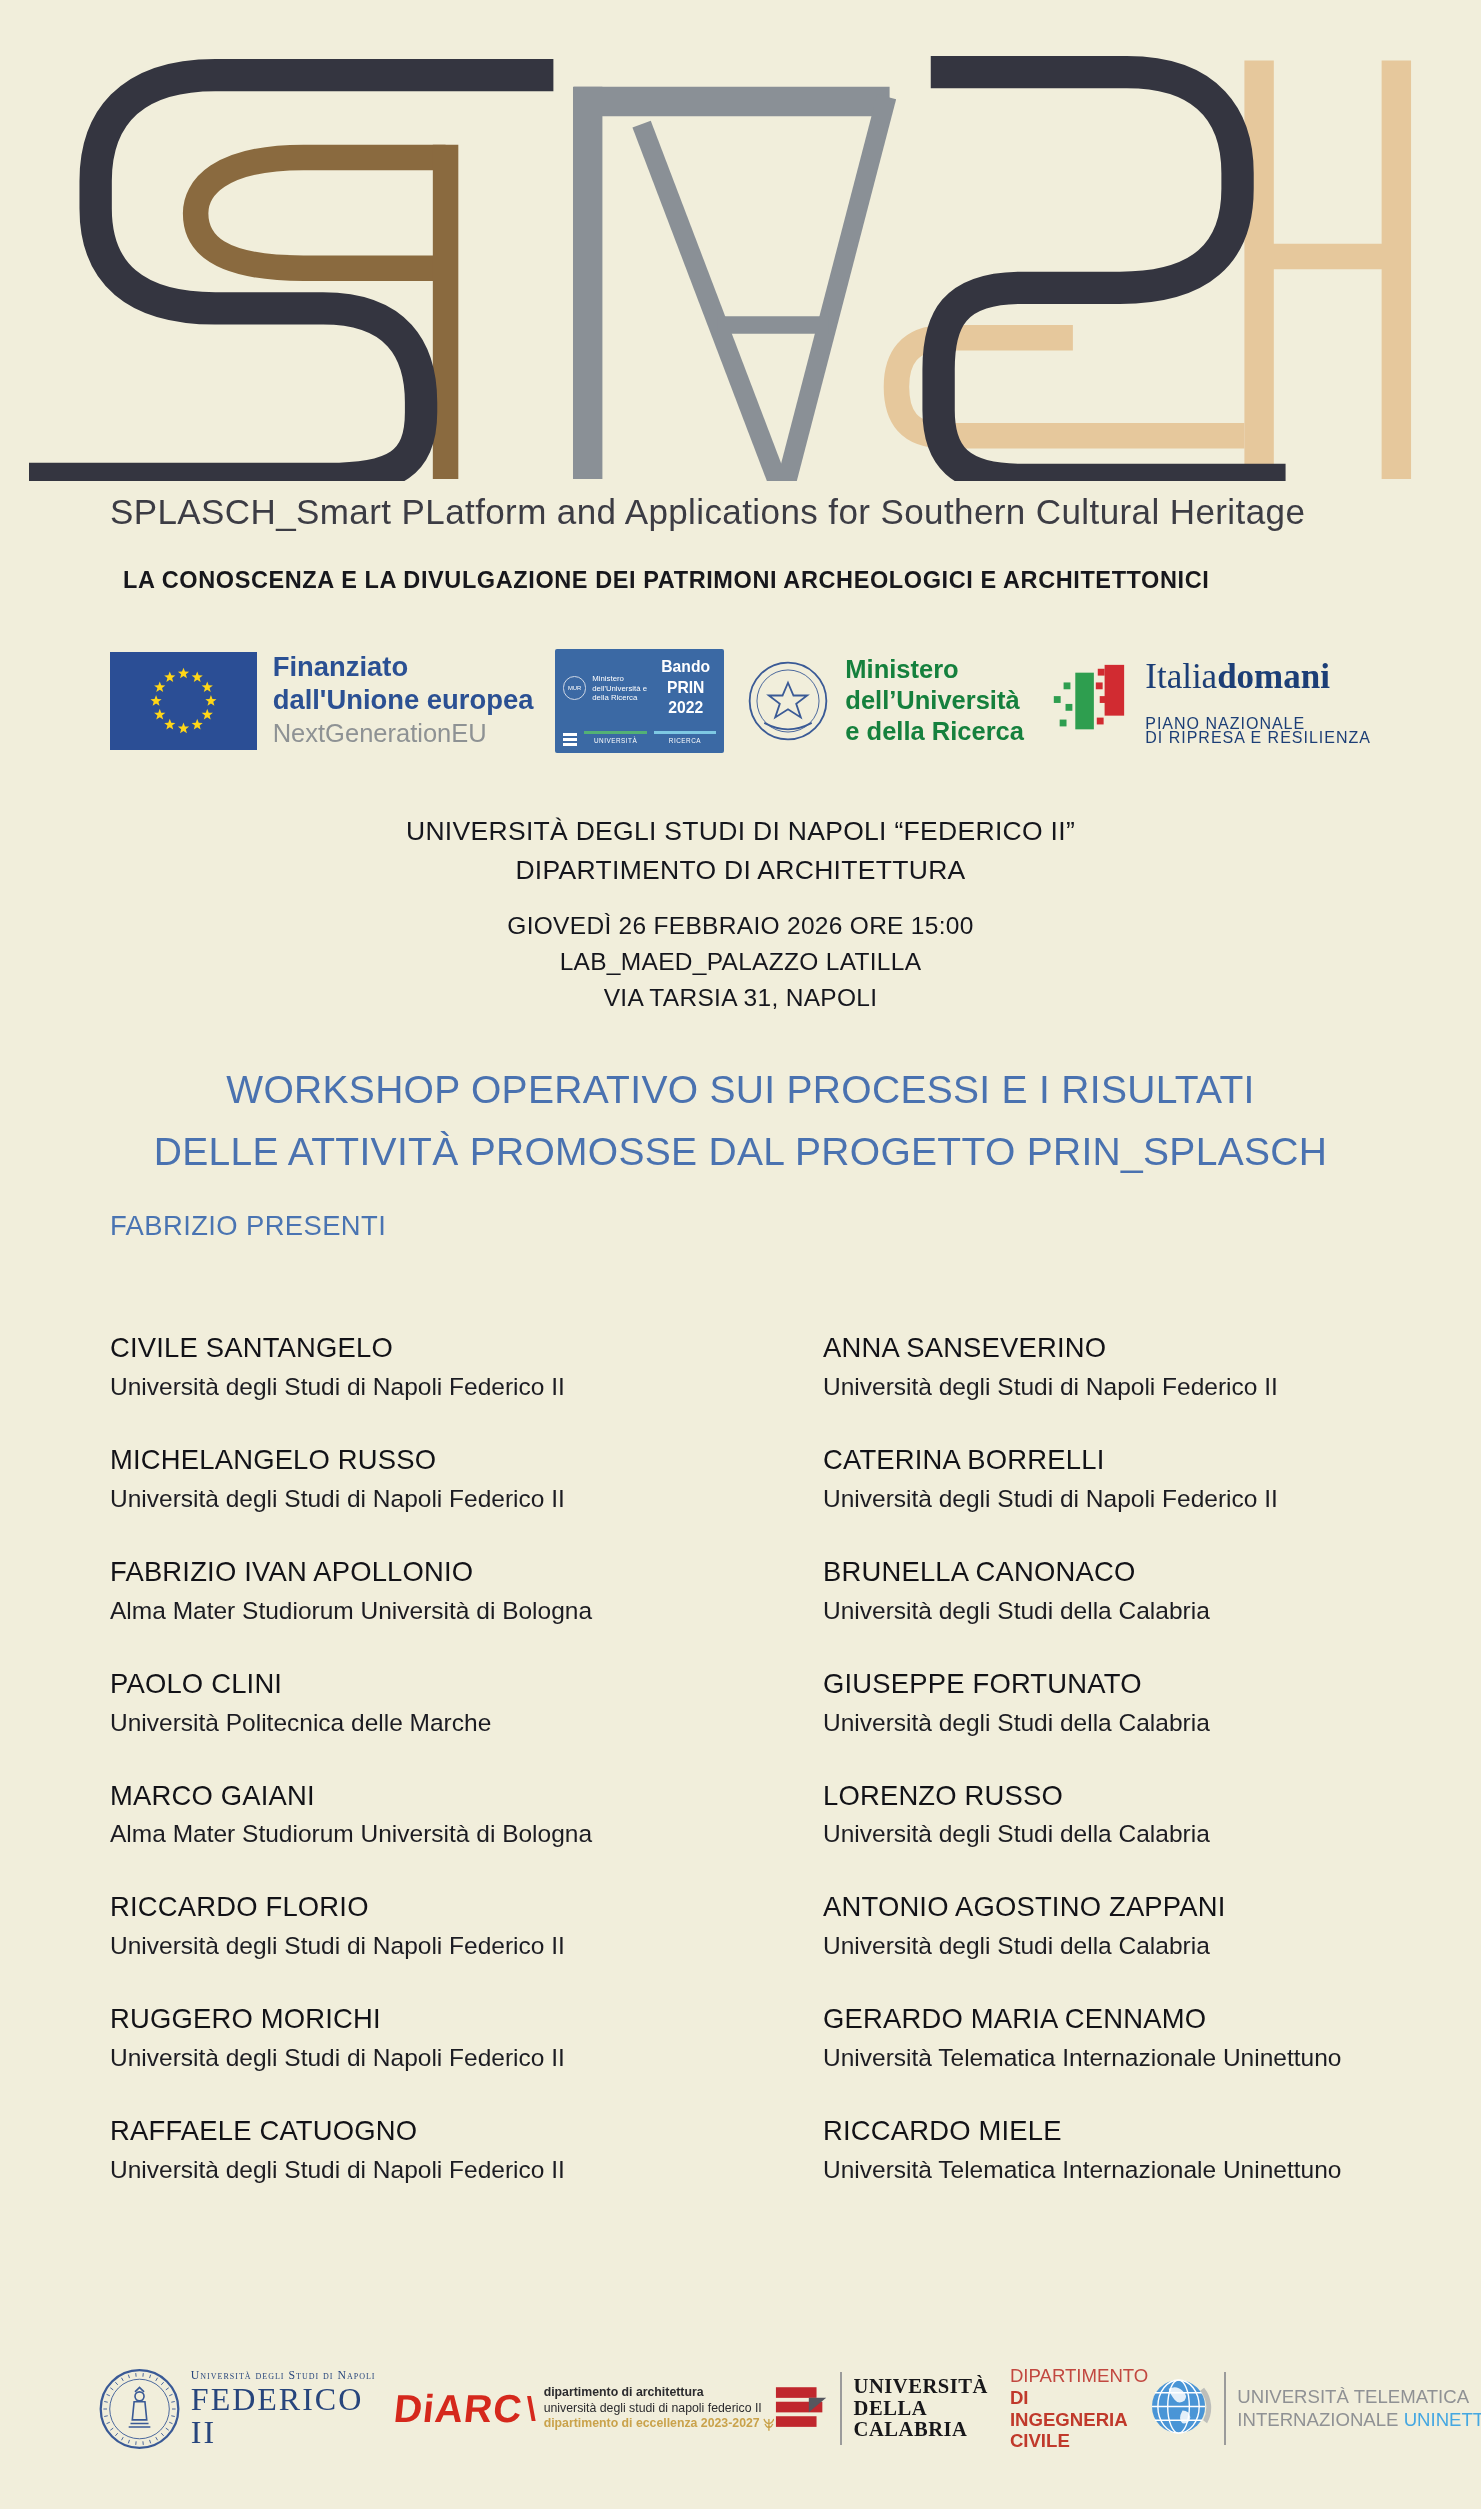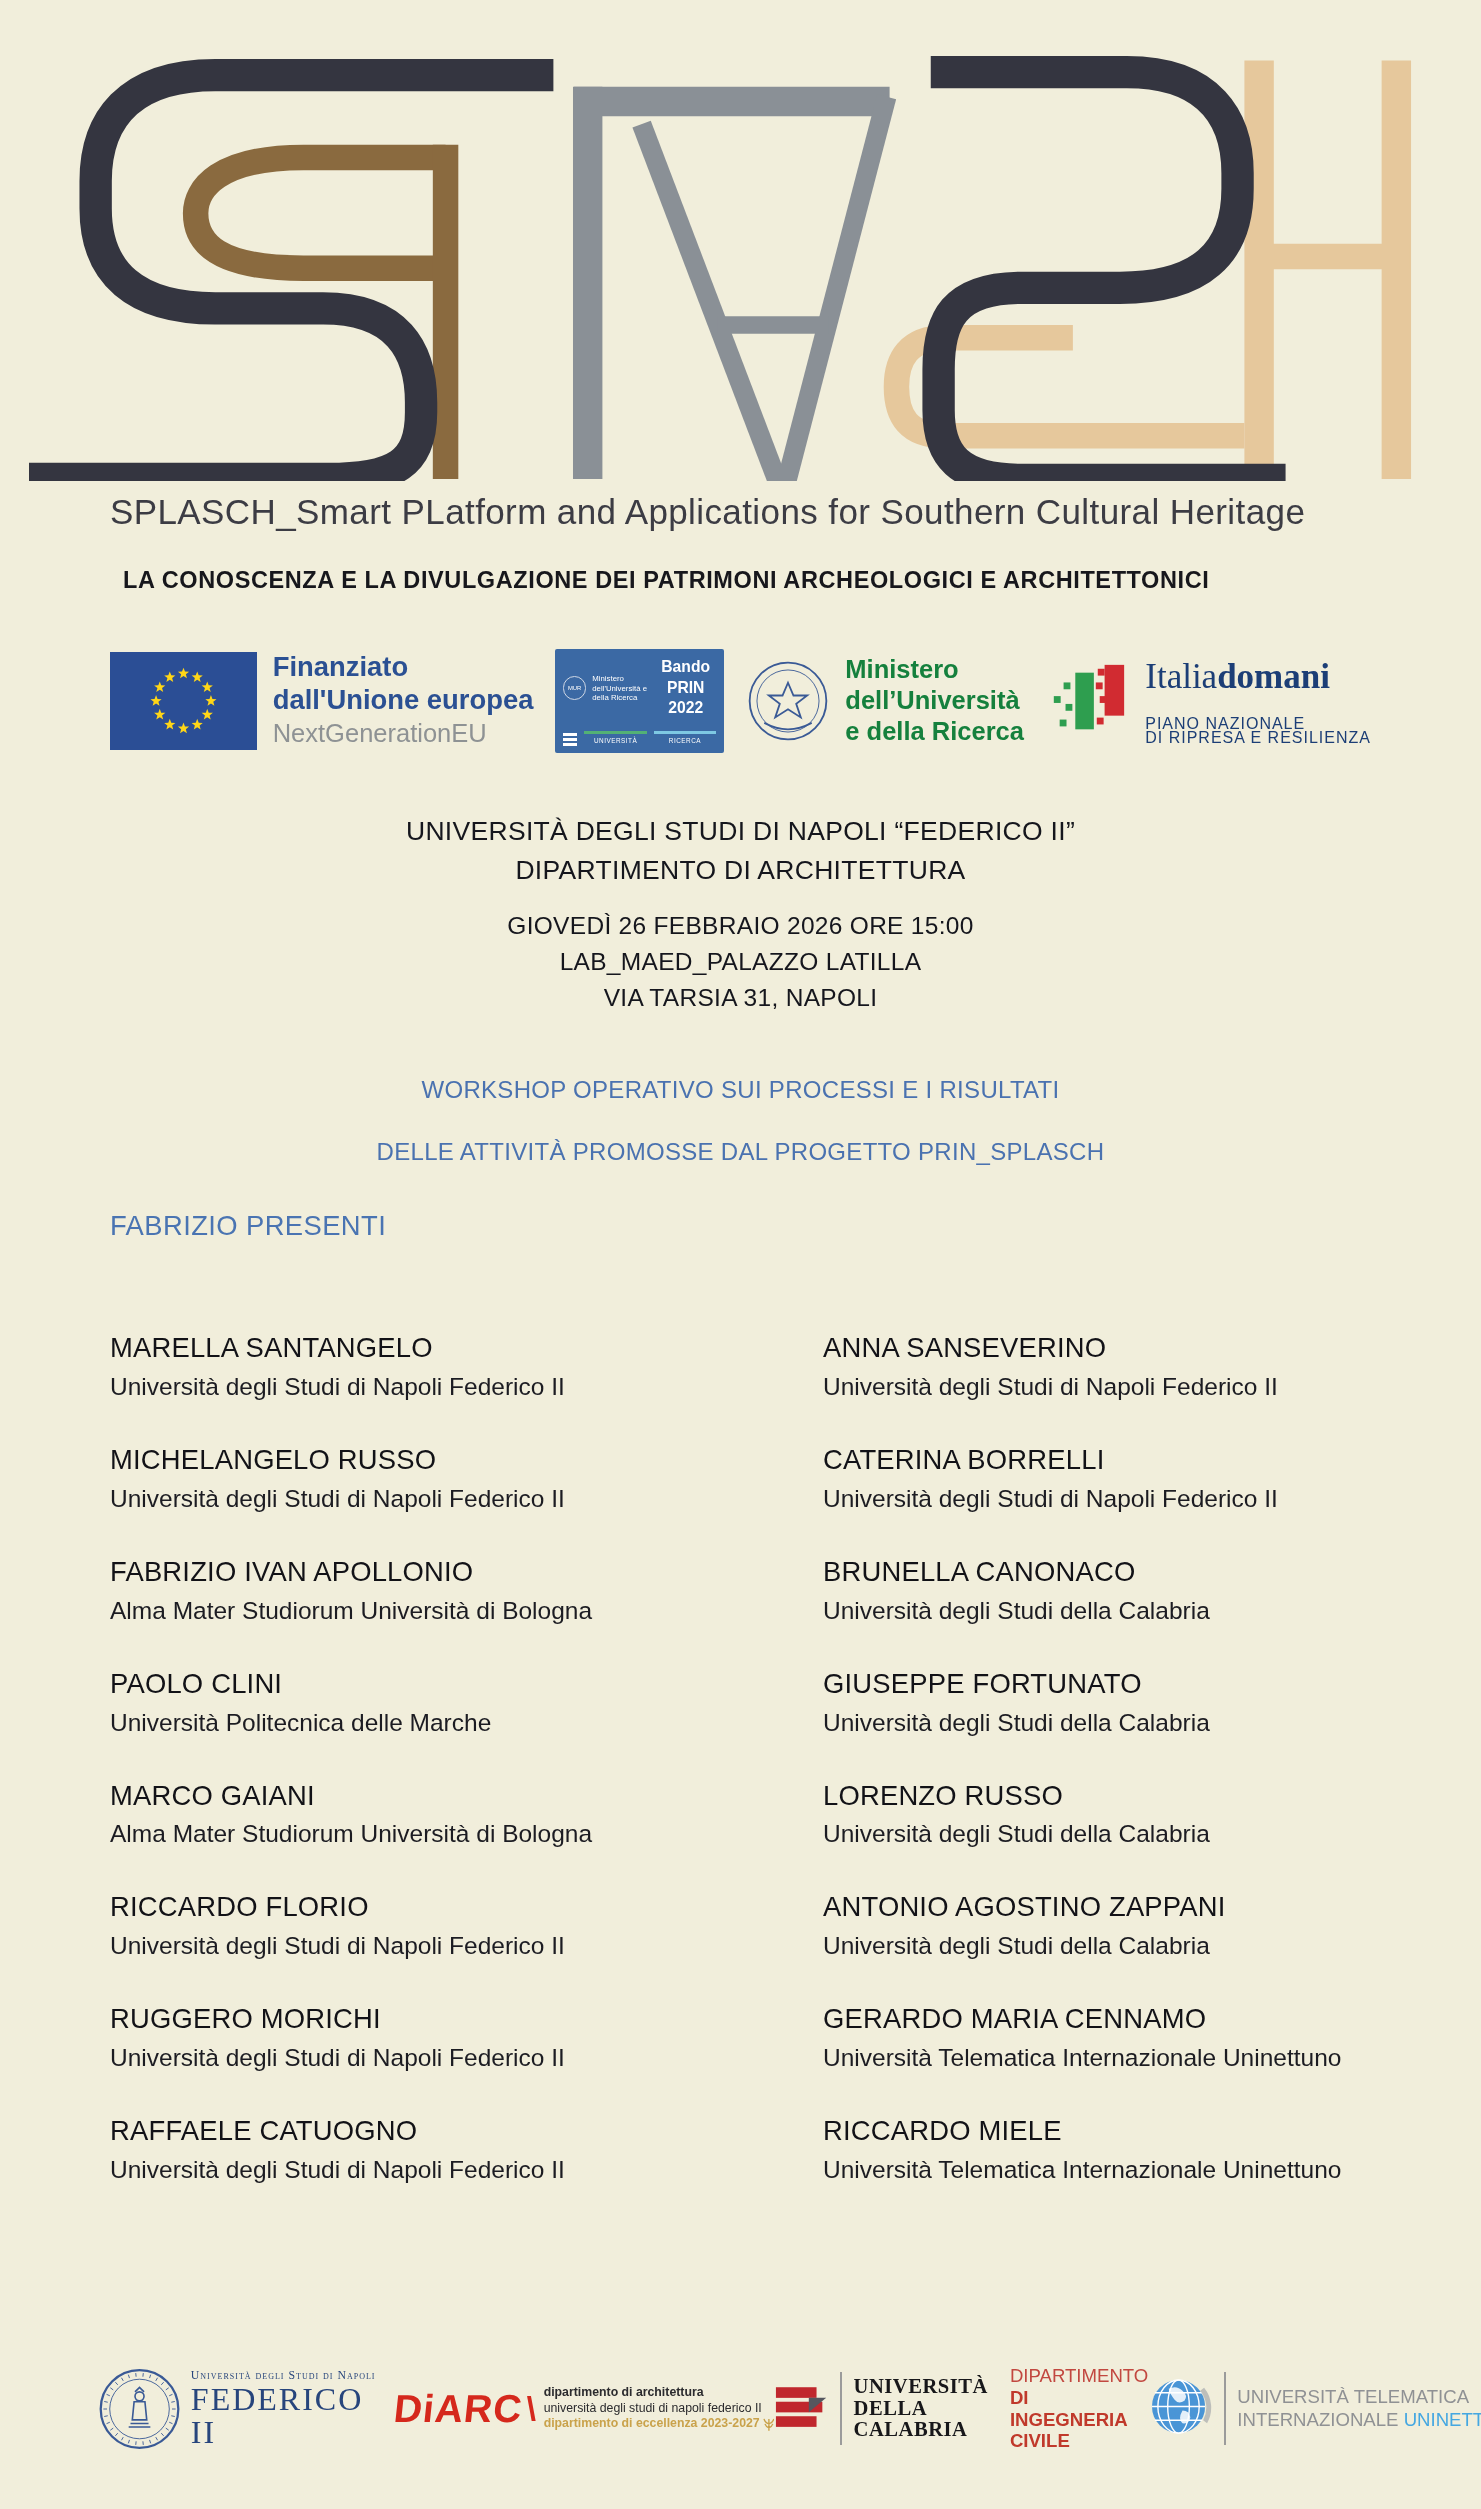--- a/index.html
+++ b/index.html
@@ -44,21 +44,21 @@
   .italia-sub{font-size:16px;letter-spacing:1px;color:#1c3e76;line-height:13.7px;margin-top:21px;}
 
   
   .venue{top:812px;left:0;width:100%;text-align:center;color:#15161d;}
   .venue .big{font-size:26.5px;line-height:39px;letter-spacing:0.3px;}
   .venue .gap{height:17.6px;}
   .venue .small{font-size:24.5px;line-height:36px;letter-spacing:0.3px;}
 
   
   .workshop{top:1059px;left:0;width:100%;text-align:center;color:#4a72b0;
-    font-size:24px;line-height:62px;letter-spacing:0.3px;}
+    font-size:39px;line-height:62px;letter-spacing:0.3px;}
 
   
   .saranno{top:1210px;left:110px;font-size:27.4px;color:#4a74b2;letter-spacing:0.4px;}
   .attendees{top:1331px;left:110px;right:59px;display:grid;grid-template-columns:713px 1fr;}
   .attendee{margin-bottom:39px;}
   .a-name{font-size:27.4px;color:#121217;line-height:33px;letter-spacing:0.2px;}
   .a-aff{font-size:24.5px;color:#1c1c22;line-height:35px;margin-top:4.9px;}
 
   
   .footer{top:2345px;left:98px;right:98px;height:127px;display:flex;
@@ -229,21 +229,21 @@
   <div class="abs workshop">
     <div>WORKSHOP OPERATIVO SUI PROCESSI E I RISULTATI</div>
     <div>DELLE ATTIVITÀ PROMOSSE DAL PROGETTO PRIN_SPLASCH</div>
   </div>
 
   <div class="abs saranno">FABRIZIO PRESENTI</div>
 
   <div class="abs attendees">
     <div>
     <div class="attendee">
-      <div class="a-name">MARELLA SANTANGELO</div>
+      <div class="a-name">CIVILE SANTANGELO</div>
       <div class="a-aff">Università degli Studi di Napoli Federico II</div>
     </div>
 
     <div class="attendee">
       <div class="a-name">MICHELANGELO RUSSO</div>
       <div class="a-aff">Università degli Studi di Napoli Federico II</div>
     </div>
 
     <div class="attendee">
       <div class="a-name">FABRIZIO IVAN APOLLONIO</div>

